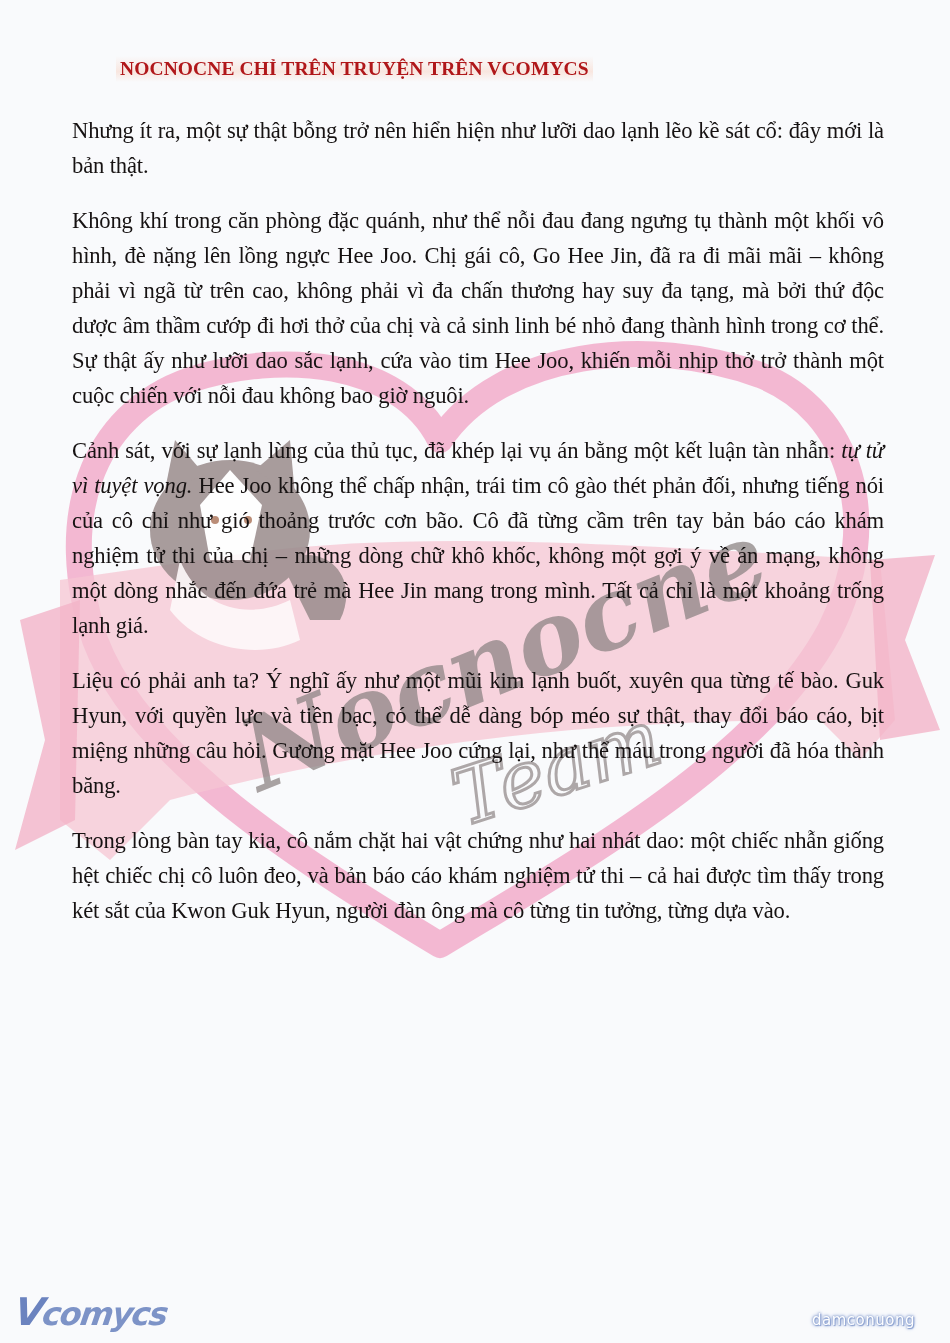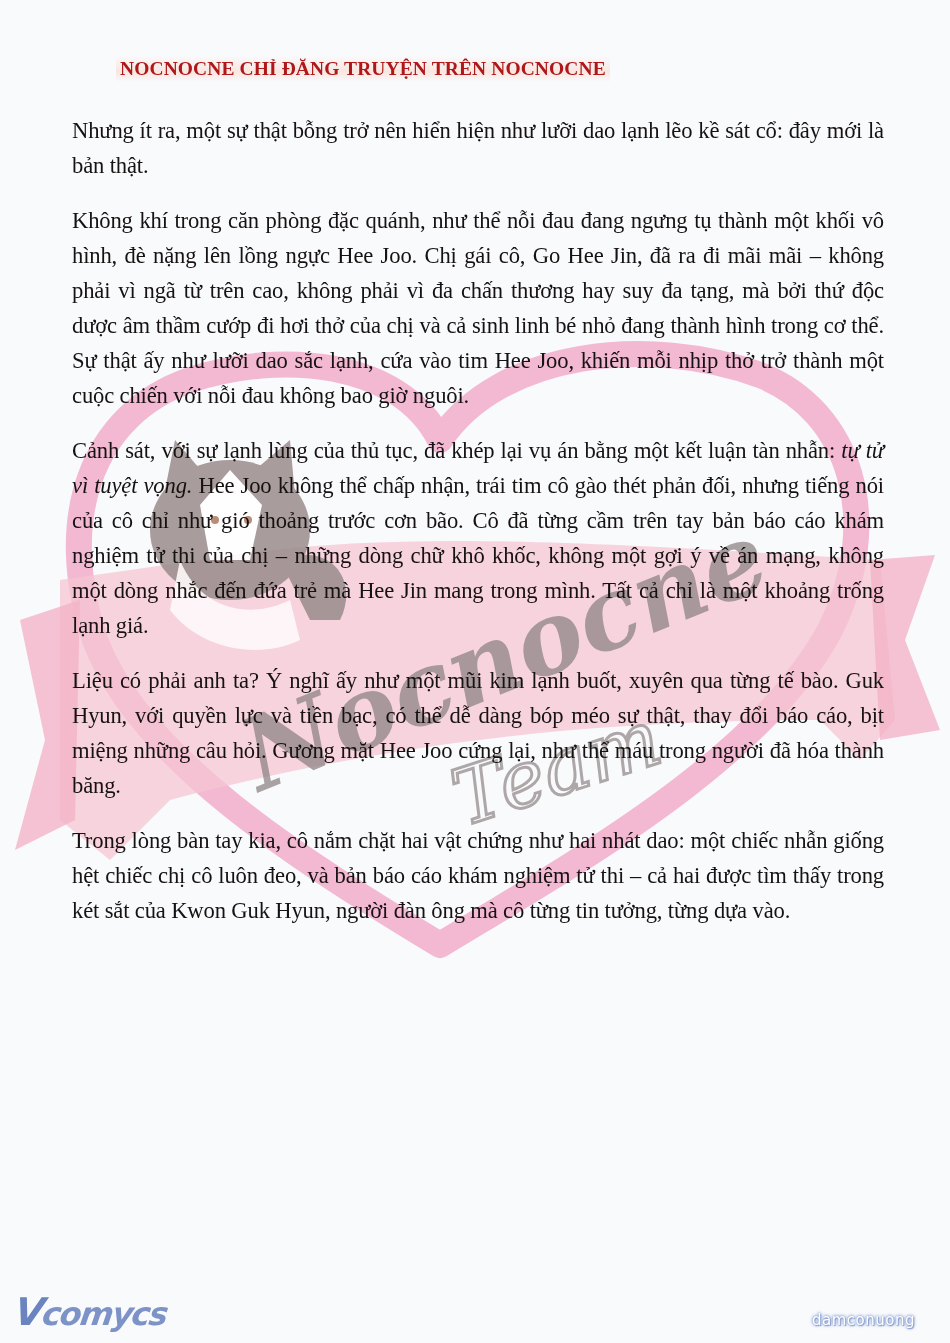--- a/index.html
+++ b/index.html
@@ -110,21 +110,21 @@
     <circle cx="215" cy="520" r="4" fill="#b07a60"></circle>
     <circle cx="248" cy="520" r="4" fill="#b07a60"></circle>
     <path d="M 180 560 C 200 610, 250 620, 290 600 L 300 640 C 260 660, 200 650, 170 610 Z" fill="#ffffff" opacity="0.9"></path>
     <path d="M 280 560 C 330 540, 360 580, 340 620 L 310 620 Z" fill="#9a8c8c"></path>
   </g>
 
   <text x="230" y="720" font-family="DejaVu Serif, serif" font-weight="bold" font-style="italic" font-size="100" fill="#8e8585" opacity="0.75" transform="rotate(-22 430 680)">Nocnocne</text>
   <text x="450" y="800" font-family="DejaVu Serif, serif" font-style="italic" font-size="78" fill="none" stroke="#8e8585" stroke-width="3" opacity="0.7" transform="rotate(-18 540 770)">Team</text>
 </svg>
 
-<div class="header-banner">NOCNOCNE CHỈ ĐĂNG TRUYỆN TRÊN NOCNOCNE</div>
+<div class="header-banner">NOCNOCNE CHỈ TRÊN TRUYỆN TRÊN VCOMYCS</div>
 
 <div class="content">
   <p class="para">Nhưng ít ra, một sự thật bỗng trở nên hiển hiện như lưỡi dao lạnh lẽo kề sát cổ: đây mới là bản thật.</p>
   <p class="para">Không khí trong căn phòng đặc quánh, như thể nỗi đau đang ngưng tụ thành một khối vô hình, đè nặng lên lồng ngực Hee Joo. Chị gái cô, Go Hee Jin, đã ra đi mãi mãi – không phải vì ngã từ trên cao, không phải vì đa chấn thương hay suy đa tạng, mà bởi thứ độc dược âm thầm cướp đi hơi thở của chị và cả sinh linh bé nhỏ đang thành hình trong cơ thể. Sự thật ấy như lưỡi dao sắc lạnh, cứa vào tim Hee Joo, khiến mỗi nhịp thở trở thành một cuộc chiến với nỗi đau không bao giờ nguôi.</p>
   <p class="para"><span>Cảnh sát, với sự lạnh lùng của thủ tục, đã khép lại vụ án bằng một kết luận tàn nhẫn: </span><em>tự tử vì tuyệt vọng.</em><span> Hee Joo không thể chấp nhận, trái tim cô gào thét phản đối, nhưng tiếng nói của cô chỉ như gió thoảng trước cơn bão. Cô đã từng cầm trên tay bản báo cáo khám nghiệm tử thi của chị – những dòng chữ khô khốc, không một gợi ý về án mạng, không một dòng nhắc đến đứa trẻ mà Hee Jin mang trong mình. Tất cả chỉ là một khoảng trống lạnh giá.</span></p>
   <p class="para">Liệu có phải anh ta? Ý nghĩ ấy như một mũi kim lạnh buốt, xuyên qua từng tế bào. Guk Hyun, với quyền lực và tiền bạc, có thể dễ dàng bóp méo sự thật, thay đổi báo cáo, bịt miệng những câu hỏi. Gương mặt Hee Joo cứng lại, như thể máu trong người đã hóa thành băng.</p>
   <p class="para">Trong lòng bàn tay kia, cô nắm chặt hai vật chứng như hai nhát dao: một chiếc nhẫn giống hệt chiếc chị cô luôn đeo, và bản báo cáo khám nghiệm tử thi – cả hai được tìm thấy trong két sắt của Kwon Guk Hyun, người đàn ông mà cô từng tin tưởng, từng dựa vào.</p>
 </div>
 
 <div class="footer-logo-left"><span class="v">V</span><span>comycs</span></div>

